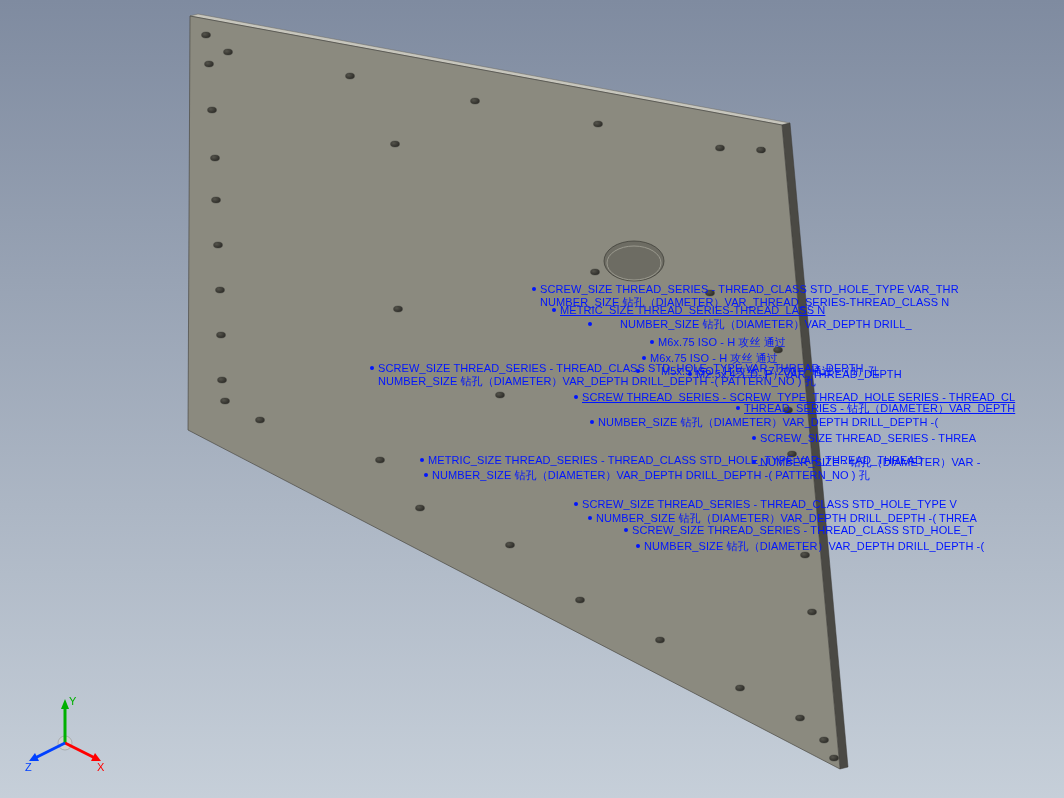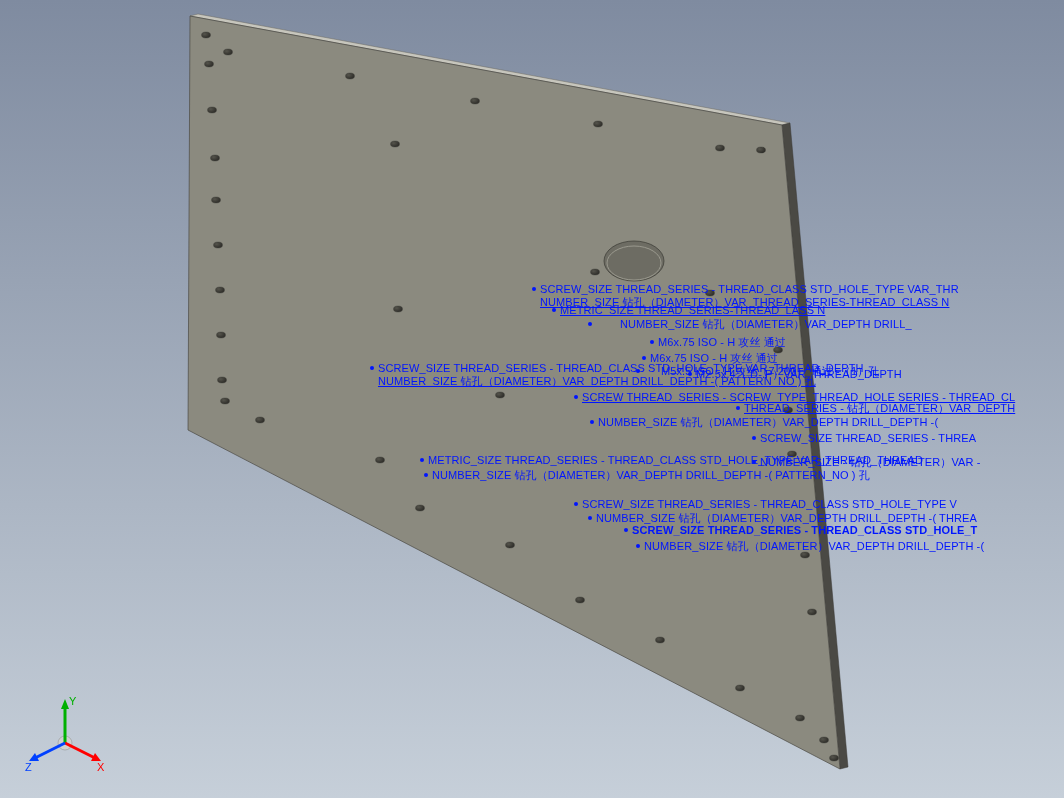--- a/index.html
+++ b/index.html
@@ -29,21 +29,20 @@
     color: #0015ff;
     font-size: 11px;
     line-height: 13px;
     white-space: nowrap;
     pointer-events: none;
     font-weight: 400;
     letter-spacing: 0.1px;
   }
   .annotation .line2 {
     display: block;
-    text-decoration: underline;
   }
   .leader-dot {
     position: absolute;
     width: 4px;
     height: 4px;
     background: #0015ff;
     border-radius: 50%;
     pointer-events: none;
   }
   #triad {
@@ -140,21 +139,21 @@
       <div class="annotation" style="left: 428px; top: 454px;"><span>METRIC_SIZE THREAD_SERIES - THREAD_CLASS STD_HOLE_TYPE VAR_THREAD_THREAD</span></div>
       <div class="leader-dot" style="left: 420px; top: 458px;"></div>
       <div class="annotation" style="left: 760px; top: 456px;"><span>NUMBER_SIZE - 钻孔（DIAMETER）VAR -</span></div>
       <div class="leader-dot" style="left: 752px; top: 460px;"></div>
       <div class="annotation" style="left: 432px; top: 469px;"><span>NUMBER_SIZE 钻孔（DIAMETER）VAR_DEPTH DRILL_DEPTH -( PATTERN_NO ) 孔</span></div>
       <div class="leader-dot" style="left: 424px; top: 473px;"></div>
       <div class="annotation" style="left: 582px; top: 498px;"><span>SCREW_SIZE THREAD_SERIES - THREAD_CLASS STD_HOLE_TYPE V</span></div>
       <div class="leader-dot" style="left: 574px; top: 502px;"></div>
       <div class="annotation" style="left: 596px; top: 512px;"><span>NUMBER_SIZE 钻孔（DIAMETER）VAR_DEPTH DRILL_DEPTH  -( THREA</span></div>
       <div class="leader-dot" style="left: 588px; top: 516px;"></div>
-      <div class="annotation" style="left: 632px; top: 524px; font-weight: bold;"><span>SCREW_SIZE THREAD_SERIES - THREAD_CLASS STD_HOLE_T</span></div>
+      <div class="annotation" style="left: 632px; top: 524px;"><span>SCREW_SIZE THREAD_SERIES - THREAD_CLASS STD_HOLE_T</span></div>
       <div class="leader-dot" style="left: 624px; top: 528px;"></div>
       <div class="annotation" style="left: 644px; top: 540px;"><span>NUMBER_SIZE 钻孔（DIAMETER）VAR_DEPTH DRILL_DEPTH  -(</span></div>
       <div class="leader-dot" style="left: 636px; top: 544px;"></div>
     </div>
 
   <svg id="triad" viewBox="0 0 80 80">
 
     <circle cx="40" cy="50" r="7" fill="#d0d0d0" stroke="#888" stroke-width="0.5"></circle>
 
     <line x1="40" y1="50" x2="40" y2="14" stroke="#00b000" stroke-width="3"></line>

